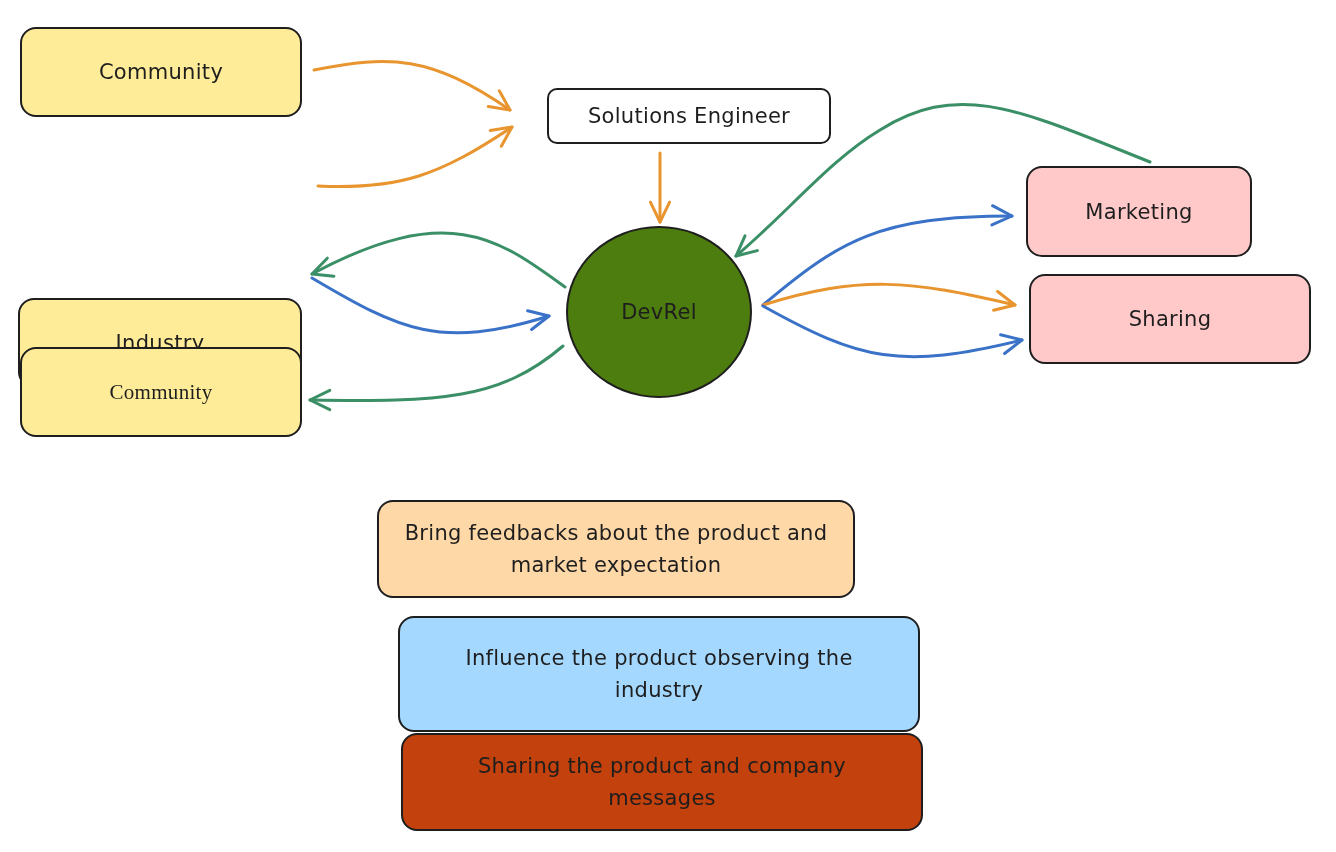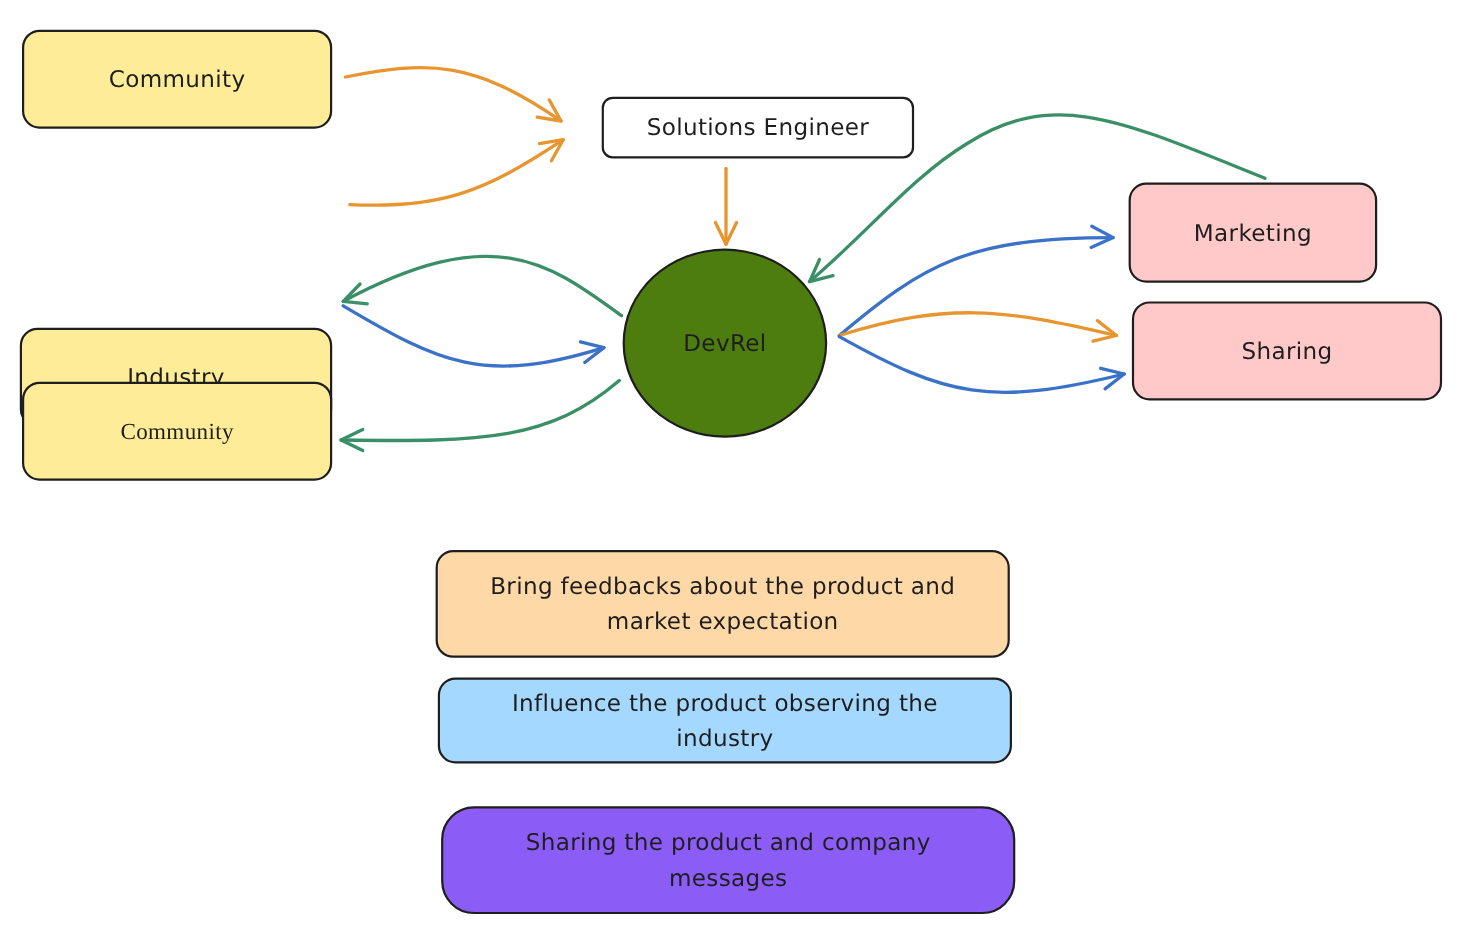--- a/index.html
+++ b/index.html
@@ -12,21 +12,21 @@
     display: flex; align-items: center; justify-content: center; text-align: center;
     font-size: 21px; letter-spacing: 0.3px; line-height: 32px;
   }
   .yellow { background: #ffec99; }
   .pink   { background: #ffc9c9; }
   .white  { background: #ffffff; border-radius: 10px; margin-left: 24px; }
   .purple { background: #4d7c0f; border-radius: 50%; }
   .legend { font-size: 21px; padding: 0 10px; }
   .orange-fill { background: #ffd8a8; }
   .blue-fill   { background: #a5d8ff; }
-  .green-fill  { background: #8b5cf6; border-radius: 30px; }
+  .green-fill  { background: #c2410c; }
   .edge { fill: none; stroke-width: 3; stroke-linecap: round; stroke-linejoin: round; }
 </style>
 </head>
 <body>
 
 <div id="canvas">
 
   <svg id="edges" width="1336" height="852" style="position:absolute;left:0;top:0;">
     <g id="edge-group">
         <path d="M314,70 C390,55 430,55 510,110" class="edge" stroke="#e8952f"></path>
@@ -70,22 +70,22 @@
     <span>DevRel</span>
   </div>
 
   <div class="node pink" style="left:1026px;top:166px;width:226px;height:91px;">
     <span>Marketing</span>
   </div>
   <div class="node pink" style="left:1029px;top:274px;width:282px;height:90px;">
     <span>Sharing</span>
   </div>
 
-  <div class="node legend orange-fill" style="left:396px;top:500px;width:522px;height:98px;justify-content:center;">
+  <div class="node legend orange-fill" style="left:377px;top:500px;width:478px;height:98px;justify-content:center;">
     <span>Bring feedbacks about the product and market expectation</span>
   </div>
-  <div class="node legend blue-fill" style="left:398px;top:616px;width:522px;height:78px;">
+  <div class="node legend blue-fill" style="left:398px;top:616px;width:522px;height:116px;">
     <span style="padding:0 30px;">Influence the product observing the industry</span>
   </div>
   <div class="node legend green-fill" style="left:401px;top:733px;width:522px;height:98px;">
     <span style="padding:0 40px;">Sharing the product and company messages</span>
   </div>
 </div>
 
 </body></html>

